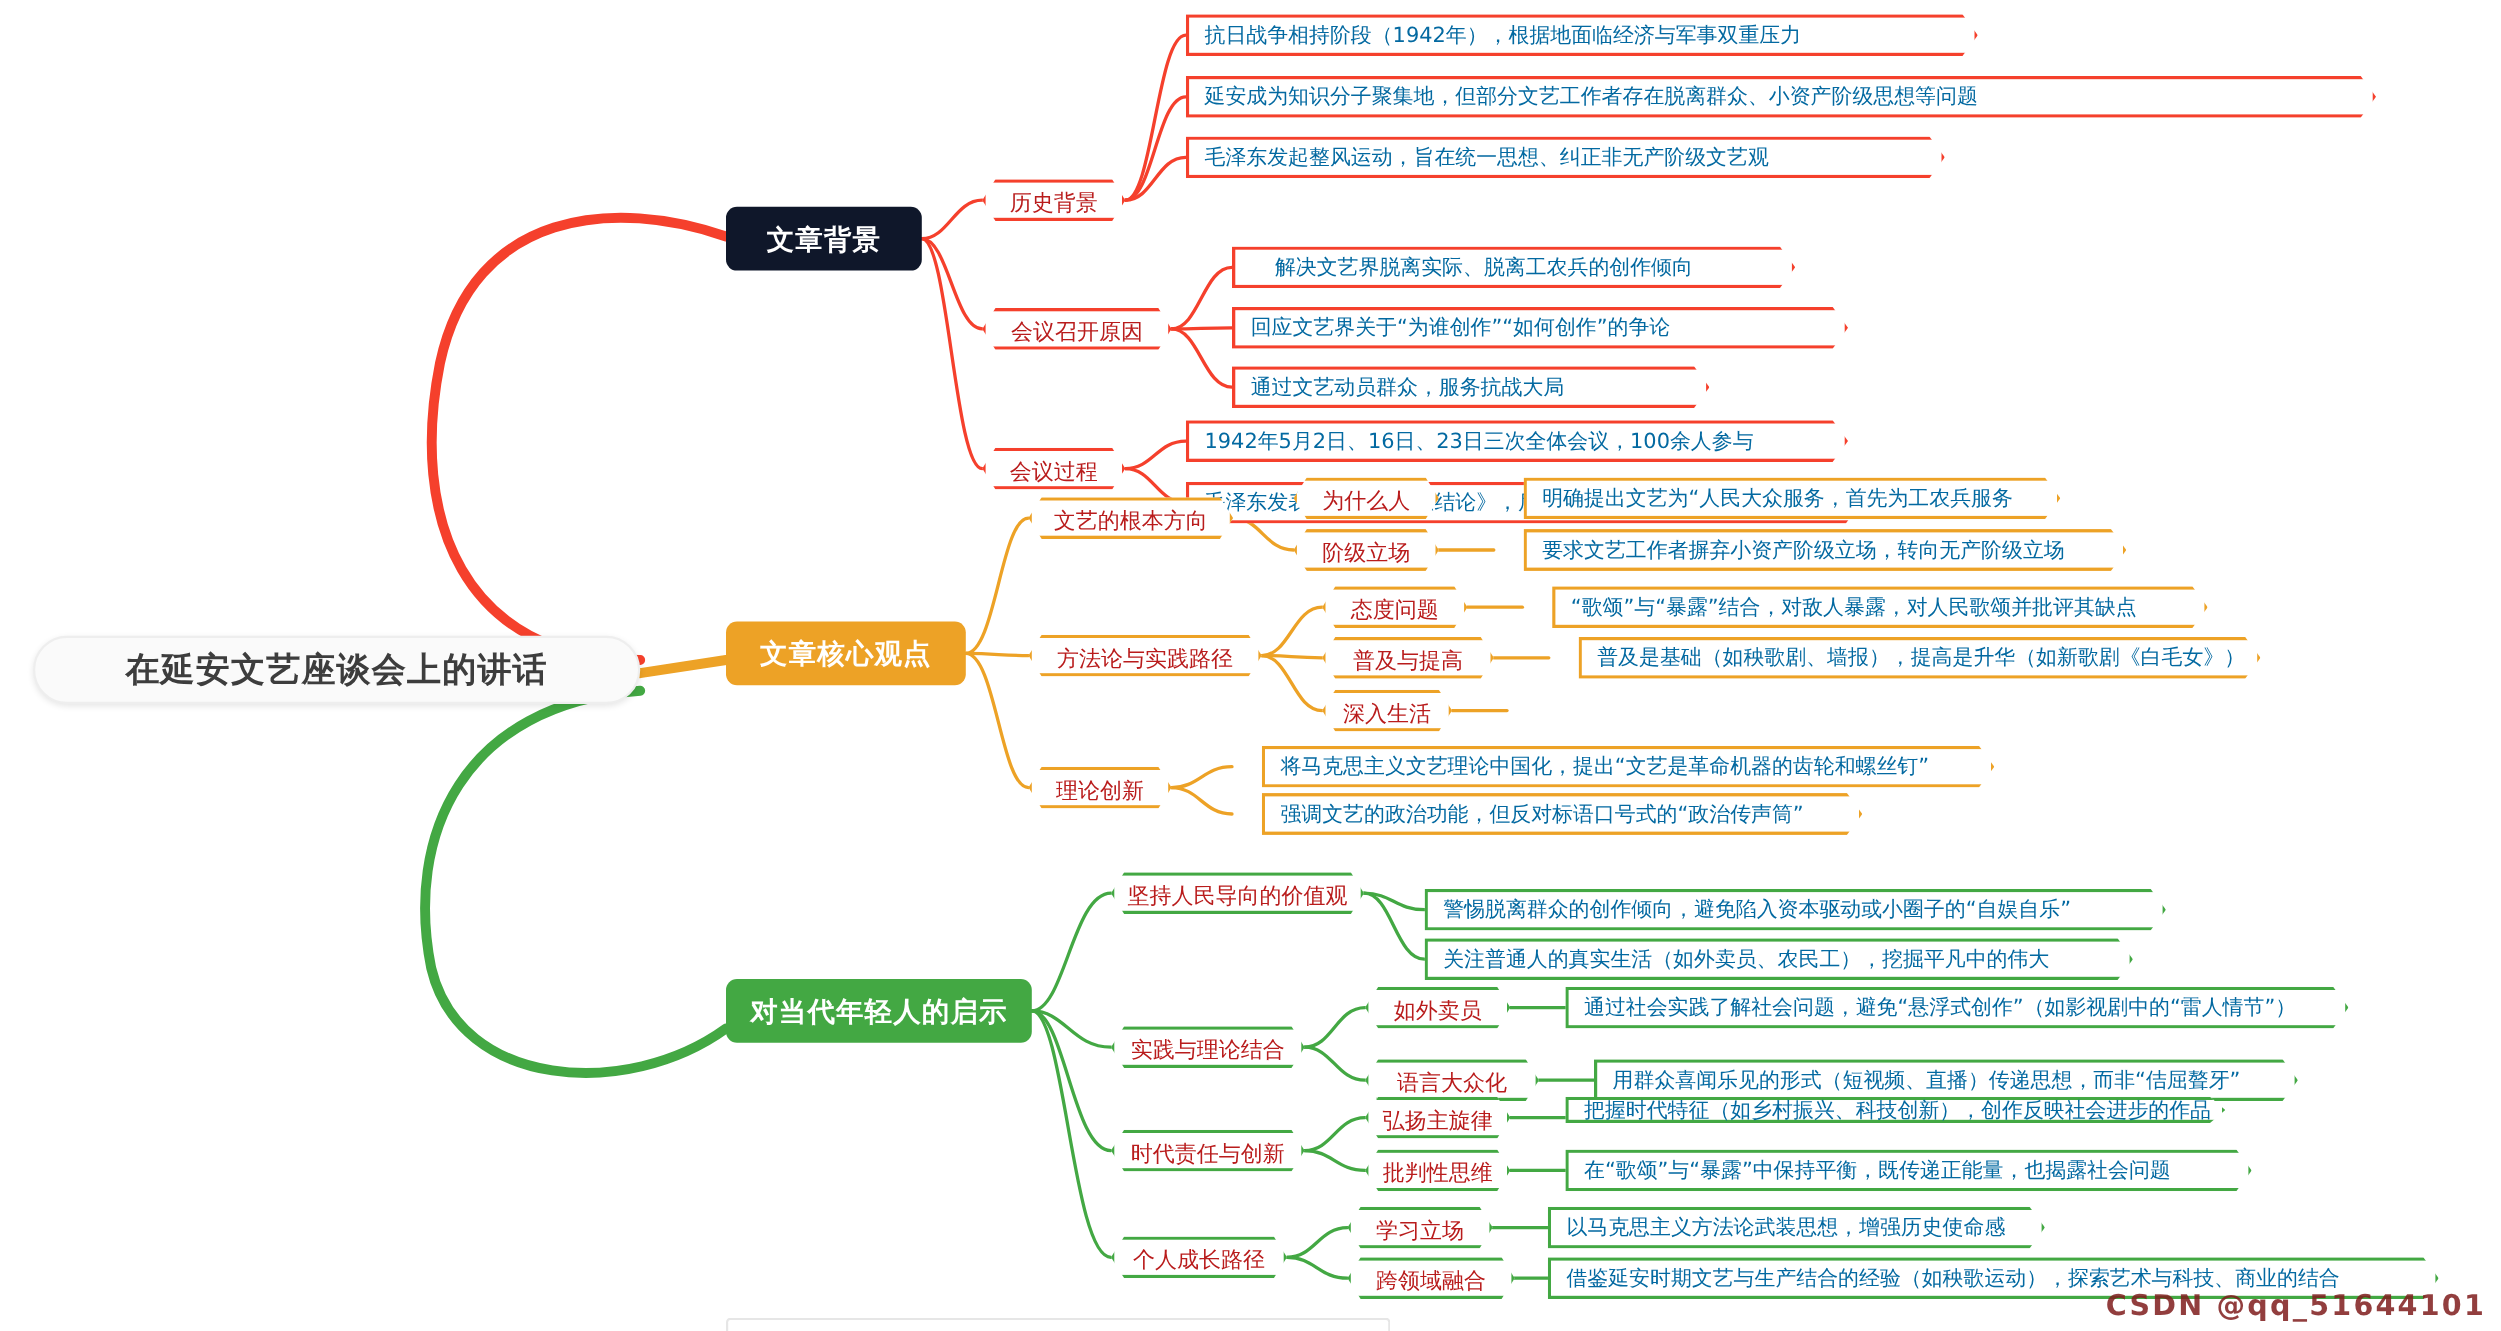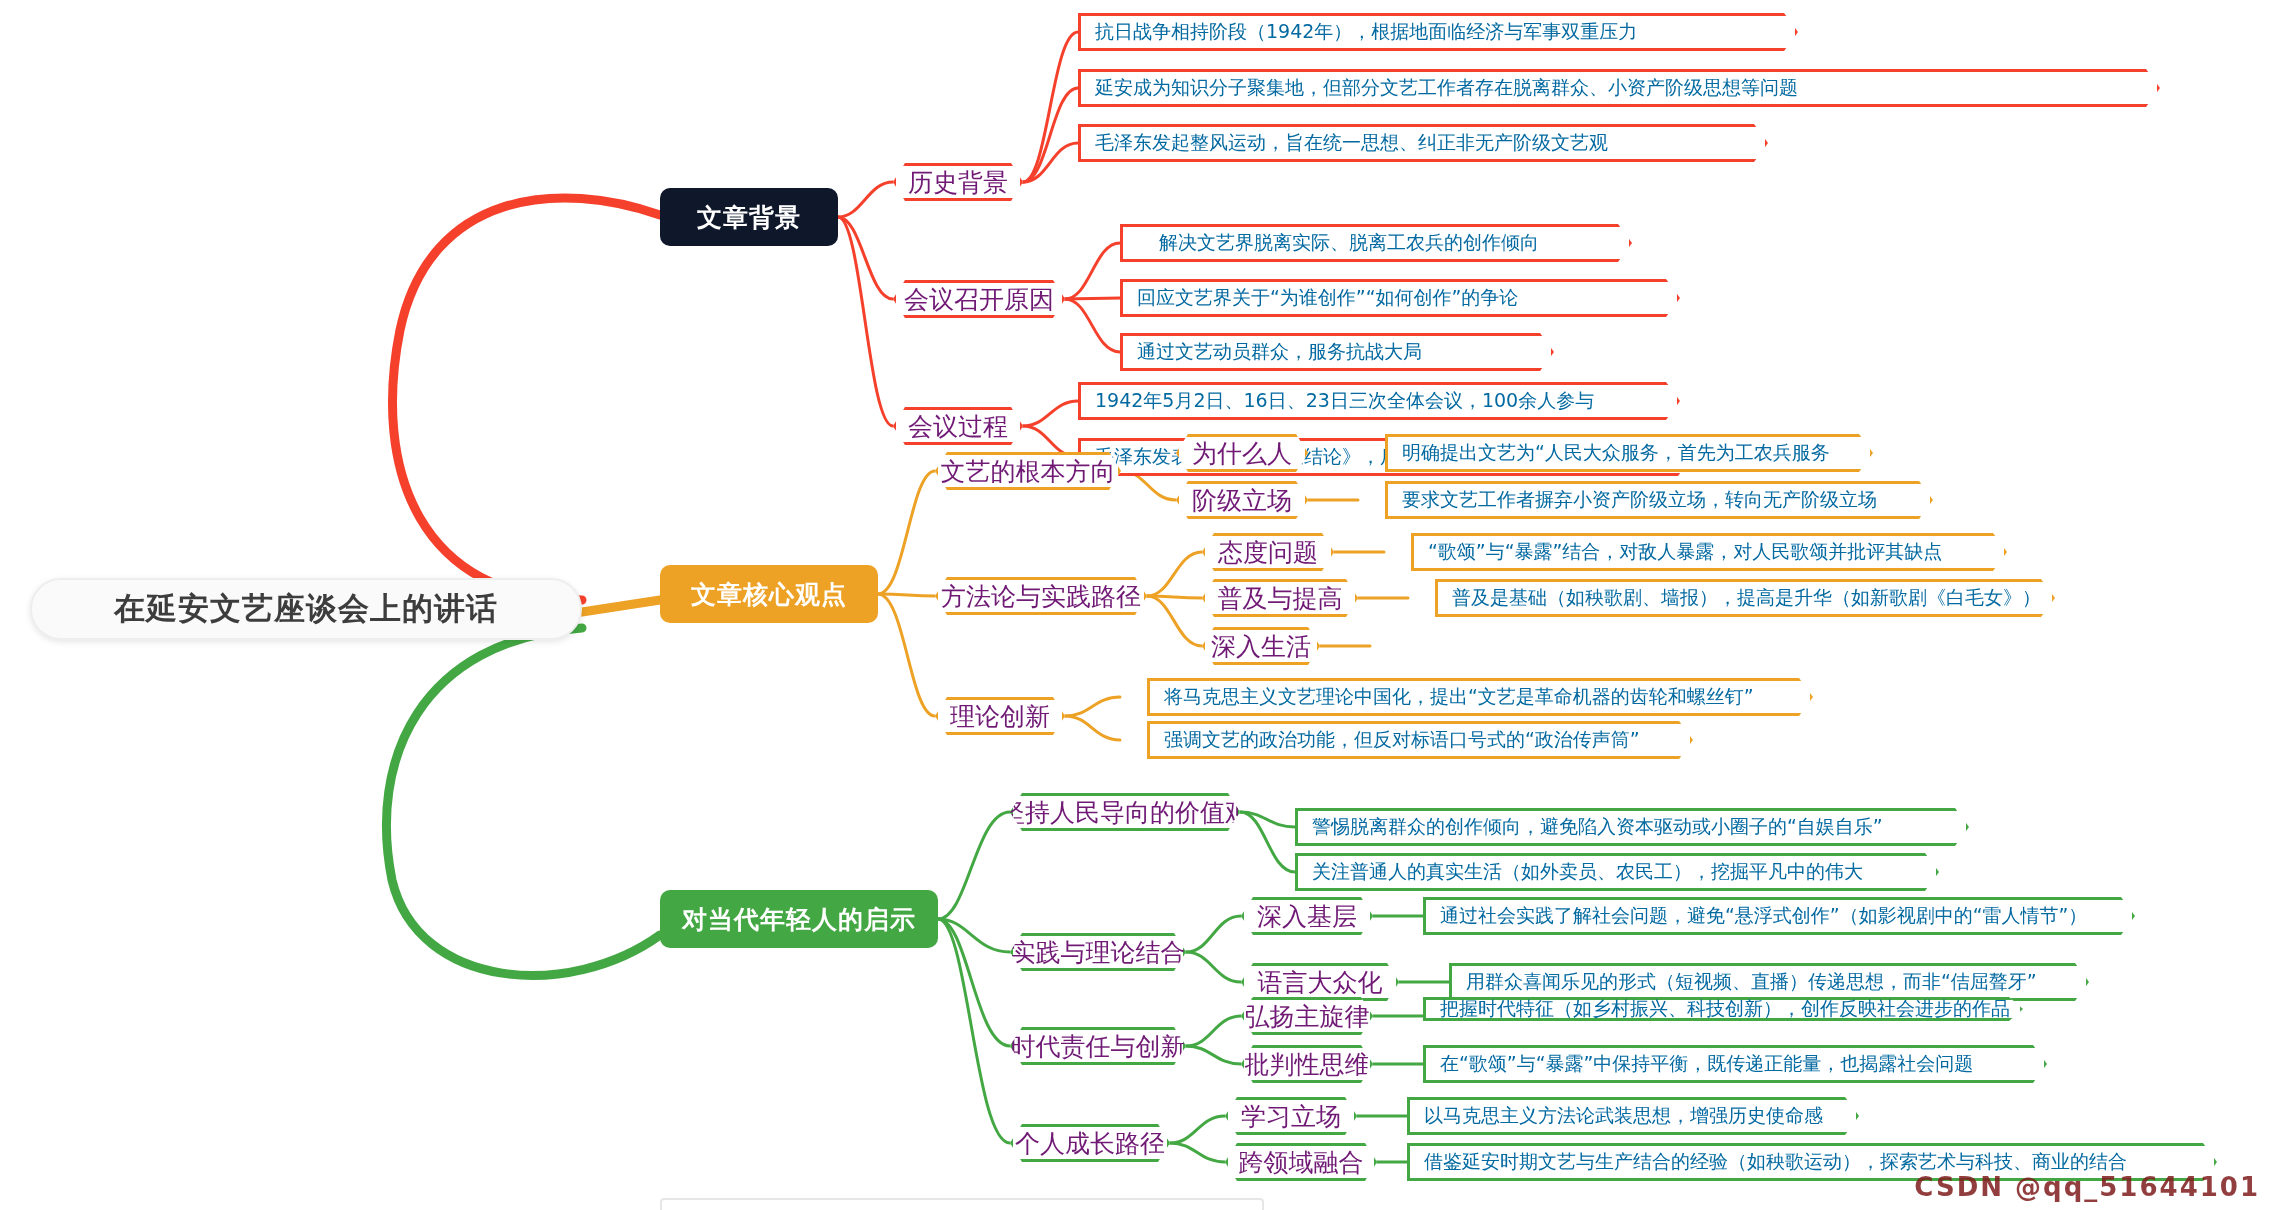--- a/index.html
+++ b/index.html
@@ -17,22 +17,23 @@
     padding:0 28px;
   }
   
   .lvl1{border-radius:10px;color:#ffffff;font-weight:bold;font-size:25px;letter-spacing:1px;padding:0 18px;}
   .lvl1.red{background:#0f172a;}
   .lvl1.orange{background:#eda226;}
   .lvl1.green{background:#43a843;}
 
   
   .lvl2{
-    color:#701a75;font-size:25px;background:#fff;padding:0 16px;
+    color:#b91c1c;font-size:20px;background:#fff;padding:0 16px;
     border:3px solid #888;
+    align-items:flex-end;
   }
   .lvl2.red{border-color:#f5402c;}
   .lvl2.orange{border-color:#eda226;}
   .lvl2.green{border-color:#43a843;}
   .hexL{-webkit-clip-path:polygon(0% 50%,12px 0%,calc(100% - 12px) 0%,100% 50%,calc(100% - 12px) 100%,12px 100%);
         clip-path:polygon(0% 50%,12px 0%,calc(100% - 12px) 0%,100% 50%,calc(100% - 12px) 100%,12px 100%);}
   
   .leaf{
     color:#0369a1;font-size:19px;background:#fff;padding:0 16px 0 14px;
     border:3px solid #888;justify-content:flex-start;
@@ -225,21 +226,21 @@
     <span>警惕脱离群众的创作倾向，避免陷入资本驱动或小圈子的“自娱自乐”</span>
   </div>
   <div class="node leaf green tagR" style="left:1295px;top:853px;width:644px;height:38px;">
     <span>关注普通人的真实生活（如外卖员、农民工），挖掘平凡中的伟大</span>
   </div>
 
   <div class="node lvl2 green hexL" style="left:1010px;top:933px;width:176px;height:38px;">
     <span>实践与理论结合</span>
   </div>
   <div class="node lvl2 green hexL" style="left:1241px;top:897px;width:132px;height:38px;">
-    <span>深入基层</span>
+    <span>如外卖员</span>
   </div>
   <div class="node leaf green tagR" style="left:1423px;top:897px;width:712px;height:38px;">
     <span>通过社会实践了解社会问题，避免“悬浮式创作”（如影视剧中的“雷人情节”）</span>
   </div>
   <div class="node lvl2 green hexL" style="left:1241px;top:963px;width:158px;height:38px;">
     <span>语言大众化</span>
   </div>
   <div class="node leaf green tagR" style="left:1449px;top:963px;width:640px;height:38px;">
     <span>用群众喜闻乐见的形式（短视频、直播）传递思想，而非“佶屈聱牙”</span>
   </div>

